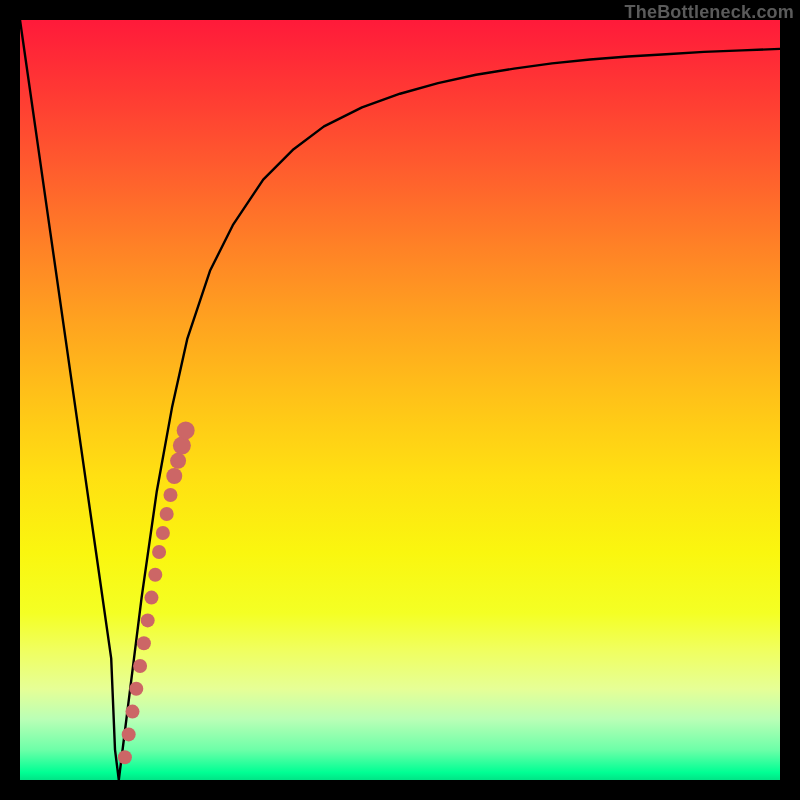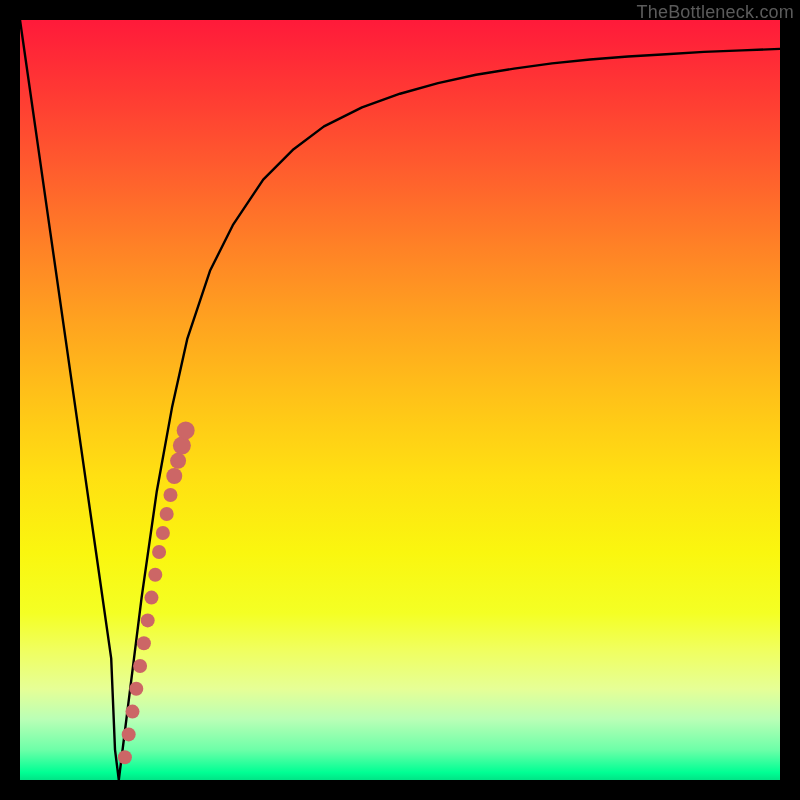--- a/index.html
+++ b/index.html
@@ -46,21 +46,21 @@
       #00ff94 99%,
       #00e486 100%
     );
   }
   .watermark {
     position: absolute;
     top: 2px;
     right: 6px;
     font-family: Arial, Helvetica, sans-serif;
     font-size: 18px;
-    font-weight: 400;
+    font-weight: 700;
     color: #5b5b5b;
     letter-spacing: 0.2px;
     user-select: none;
   }
   svg.overlay {
     position: absolute;
     left: 0;
     top: 0;
     width: 760px;
     height: 760px;

